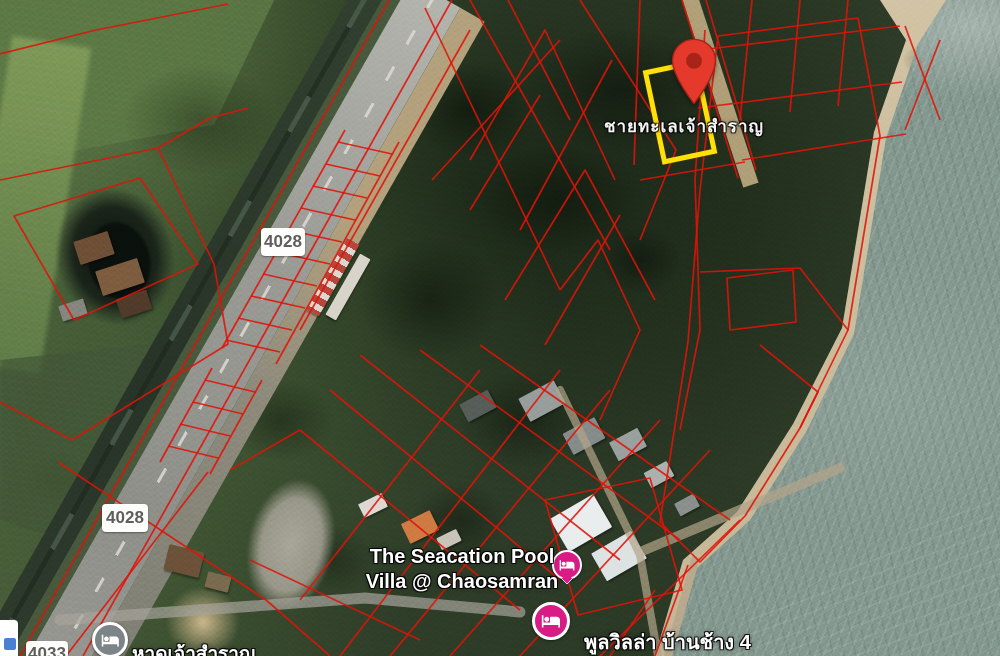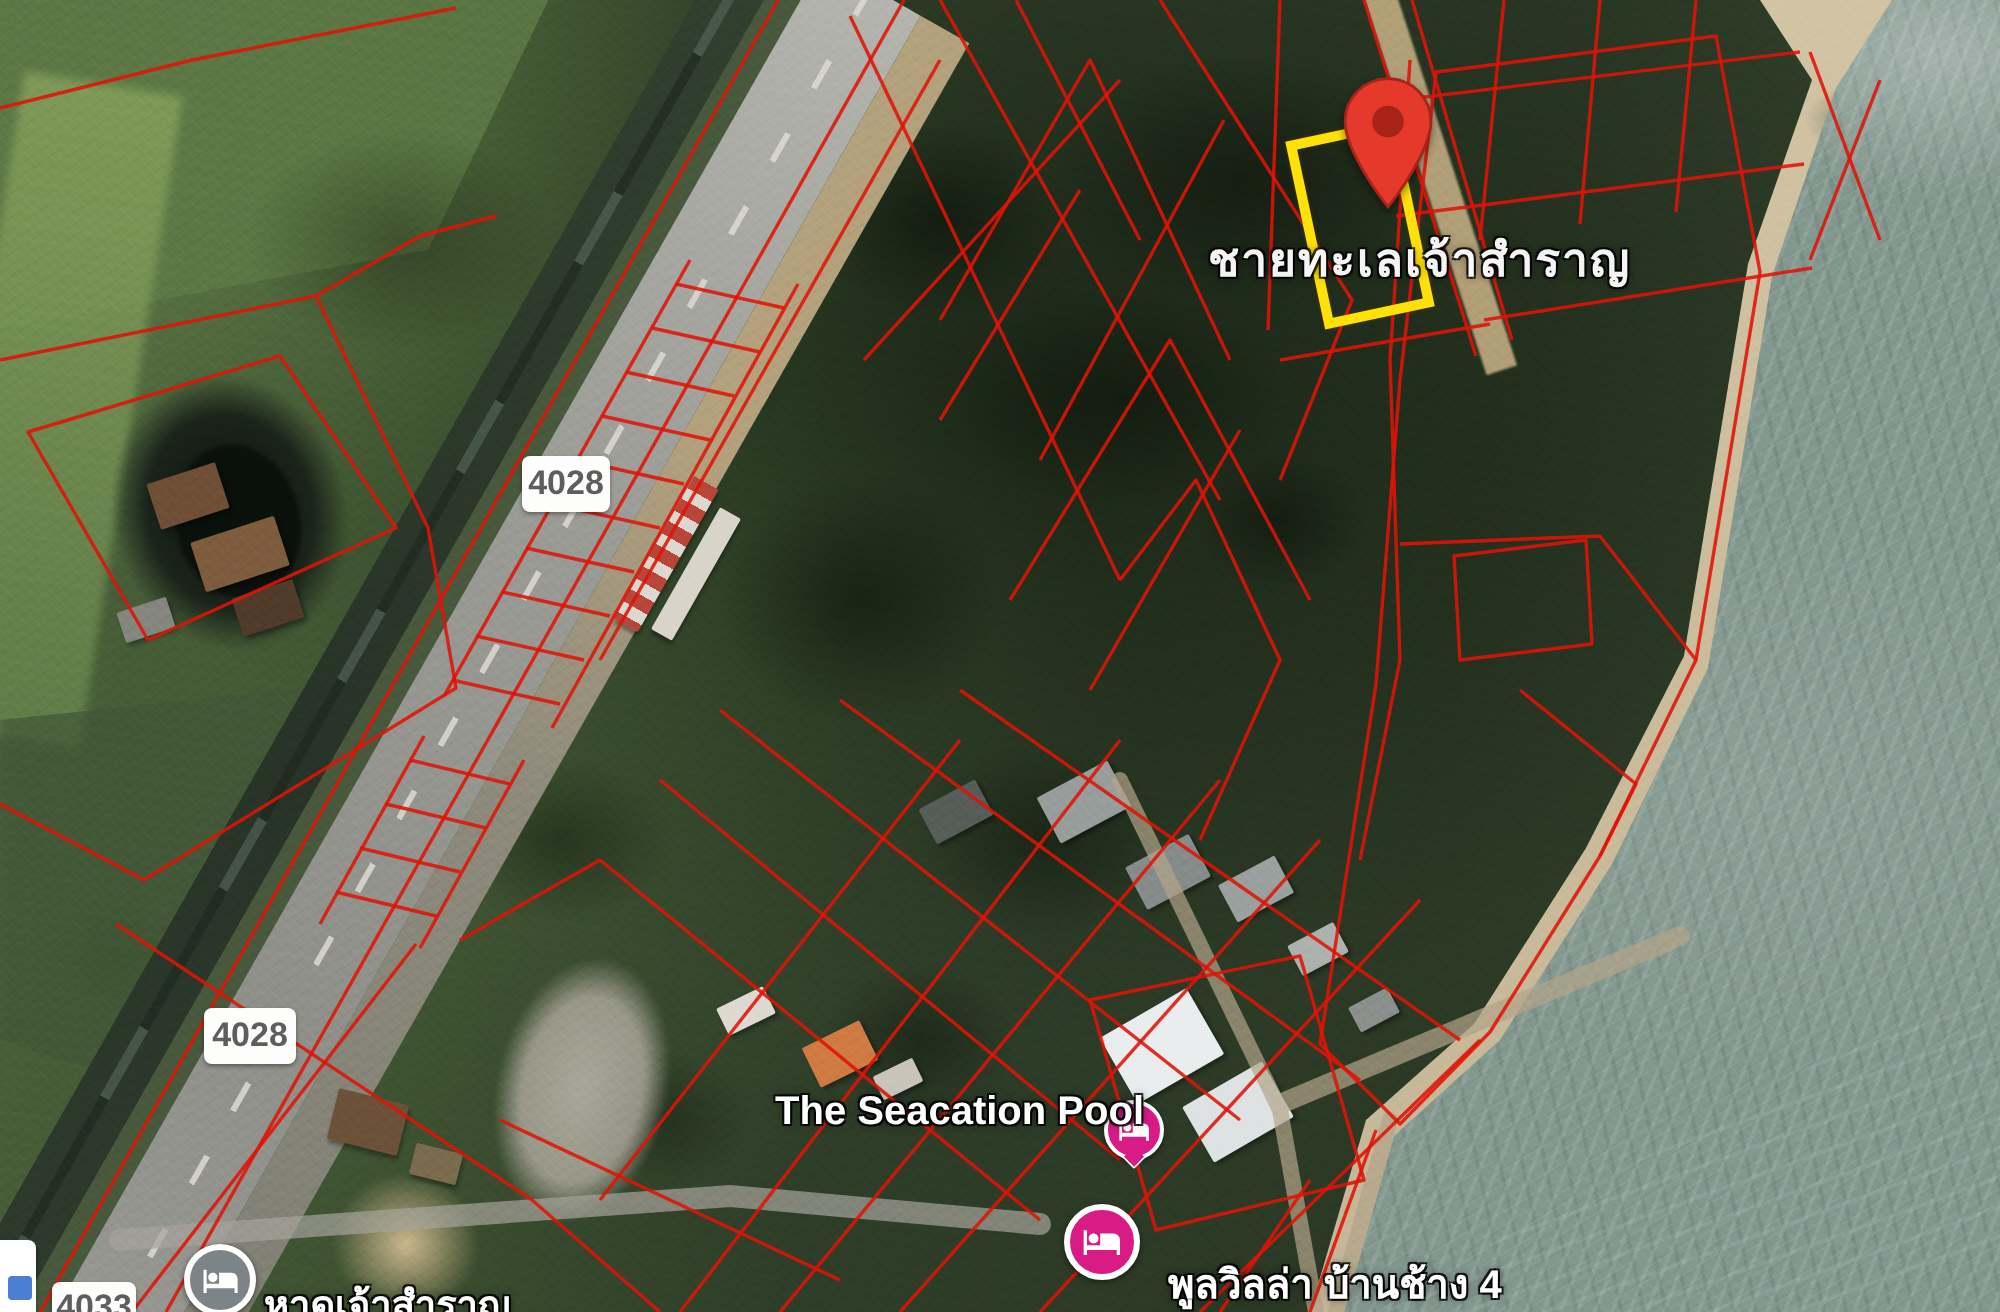--- a/index.html
+++ b/index.html
@@ -94,24 +94,24 @@
 
   
   .parcel-hl{left:652px;top:64px;width:56px;height:96px;border:5px solid #ffe10a;
     transform:rotate(-12deg);box-shadow:0 0 2px rgba(120,60,0,.6), inset 0 0 2px rgba(120,60,0,.5);}
   .pin{left:666px;top:36px;width:56px;height:72px;filter:drop-shadow(0 2px 2px rgba(0,0,0,.45));}
 
   
   .maplabel{color:#fff;font-weight:bold;white-space:nowrap;
     text-shadow:-1px -1px 0 rgba(0,0,0,.8),1px -1px 0 rgba(0,0,0,.8),
                 -1px 1px 0 rgba(0,0,0,.8),1px 1px 0 rgba(0,0,0,.8),0 0 5px rgba(0,0,0,.6);}
-  .lbl-seacation{left:352px;top:544px;width:220px;font-size:20px;line-height:25px;text-align:right;white-space:normal;}
+  .lbl-seacation{left:352px;top:544px;width:220px;font-size:20px;line-height:25px;text-align:center;white-space:normal;}
   .lbl-poolvilla{left:584px;top:626px;font-size:20px;}
   .lbl-hotel{left:132px;top:618px;font-size:19px;line-height:24px;}
-  .lbl-parcel{left:604px;top:112px;font-size:23px;letter-spacing:1px;opacity:.95;}
+  .lbl-parcel{left:604px;top:112px;font-size:17px;letter-spacing:1px;opacity:.95;}
 
   .shield{background:#fdfdfb;border-radius:4px;color:#5e5e5e;font-weight:bold;
     font-size:17px;text-align:center;box-shadow:0 1px 2px rgba(0,0,0,.4);
     display:flex;align-items:center;justify-content:center;}
   .sh1{left:261px;top:228px;width:44px;height:28px;}
   .sh2{left:102px;top:504px;width:46px;height:28px;}
   .sh3{left:26px;top:641px;width:42px;height:26px;}
 
   .poi-icon{border-radius:50%;border:2px solid #fff;display:flex;align-items:center;
     justify-content:center;box-shadow:0 1px 3px rgba(0,0,0,.5);}
@@ -299,20 +299,21 @@
     <svg viewBox="0 0 24 24">
         <path fill="#fff" d="M7 13c1.66 0 3-1.34 3-3S8.66 7 7 7s-3 1.34-3 3 1.34 3 3 3zm12-6h-8v7H3V5H1v15h2v-3h18v3h2v-9c0-2.21-1.79-4-4-4z"></path>
       </svg>
   </div>
   <div class="poi-clip">
       <i></i>
     </div>
 
   <div class="maplabel lbl-seacation">
     <span style="position:static">The Seacation Pool</span><br>
+    <span style="position:static">Villa @ Chaosamran</span>
   </div>
   <div class="maplabel lbl-poolvilla">พูลวิลล่า บ้านช้าง 4</div>
   <div class="maplabel lbl-hotel">
     <br>
     <span style="position:static">หาดเจ้าสำราญ</span>
   </div>
 
 </div>
 
 </body></html>

